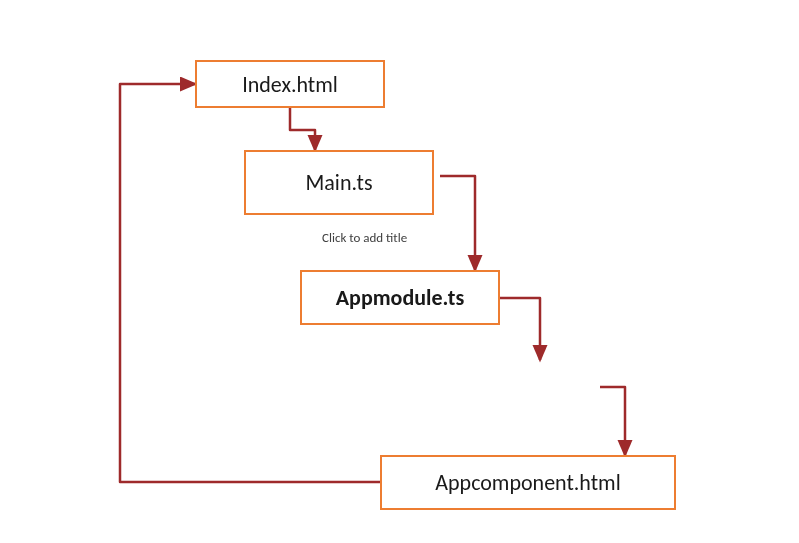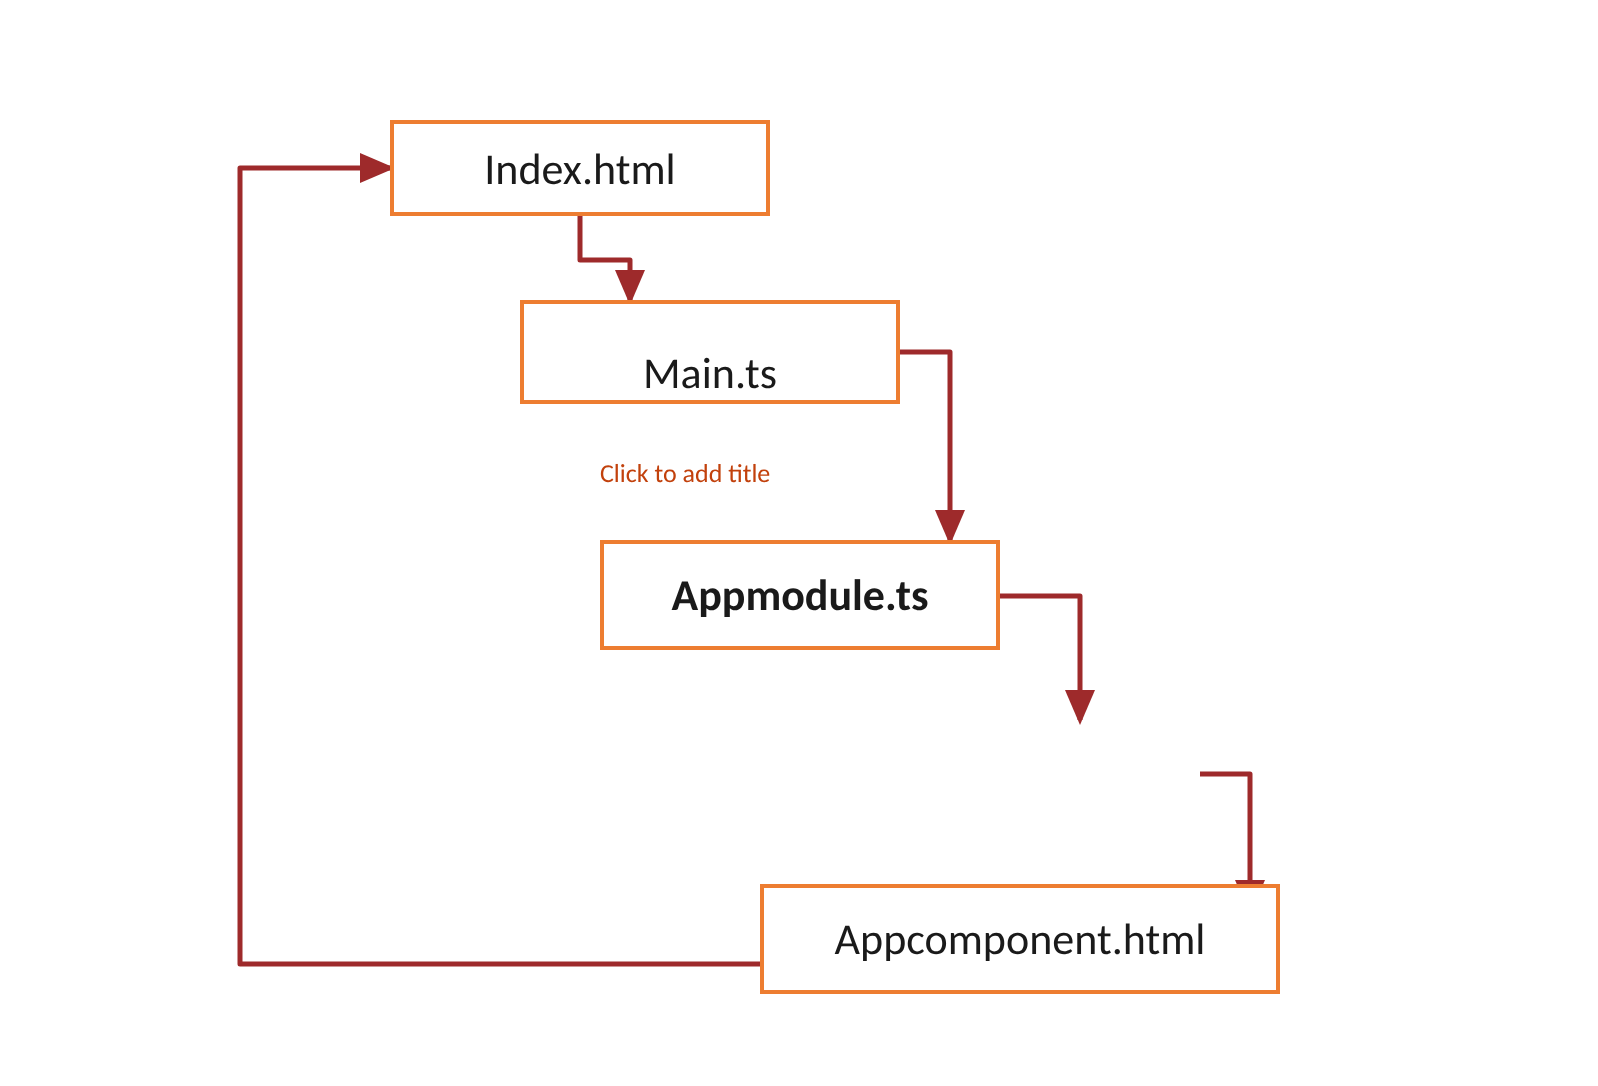--- a/index.html
+++ b/index.html
@@ -23,21 +23,22 @@
     display: flex;
     align-items: center;
     justify-content: center;
     font-size: 22px;
     color: #1a1a1a;
     box-sizing: border-box;
   }
   .placeholder {
     position: absolute;
     font-size: 13px;
-    color: #c2410c;
+    color: #404040;
+    margin-left: 22px;
   }
   svg.arrows {
     position: absolute;
     left: 0;
     top: 0;
     width: 799px;
     height: 543px;
     pointer-events: none;
   }
 </style>
@@ -57,27 +58,27 @@
         <path d="M 440 176 L 475 176 L 475 222 L 475 270" marker-end="url(#arrowhead)" stroke-linejoin="round"></path>
         <path d="M 500 298 L 540 298 L 540 360" marker-end="url(#arrowhead)" stroke-linejoin="round"></path>
         <path d="M 600 387 L 625 387 L 625 455" marker-end="url(#arrowhead)" stroke-linejoin="round"></path>
         <path d="M 380 482 L 120 482 L 120 84 L 195 84" marker-end="url(#arrowhead)" stroke-linejoin="round"></path>
       </g>
   </svg>
 
   <div class="node" id="node-n1" style="left: 195px; top: 60px; width: 190px; height: 48px; text-align: right;">
     <span>Index.html</span>
   </div>
-  <div class="node" id="node-n2" style="left: 260px; top: 150px; width: 190px; height: 52px; align-items: flex-end;">
+  <div class="node" id="node-n2" style="left: 244px; top: 150px; width: 190px; height: 65px;">
     <span>Main.ts</span>
   </div>
   <div class="node" id="node-n3" style="left: 300px; top: 270px; width: 200px; height: 55px; font-weight: bold;">
     <span>Appmodule.ts</span>
   </div>
-  <div class="node" id="node-n5" style="left: 380px; top: 442px; width: 260px; height: 55px; justify-content: center;">
+  <div class="node" id="node-n5" style="left: 380px; top: 455px; width: 296px; height: 55px; justify-content: center;">
     <span>Appcomponent.html</span>
   </div>
 
   <div class="placeholder" id="placeholder" style="left: 300px; top: 230px;">
     <span>Click to add title</span>
   </div>
 
 </div>
 
 </body></html>

